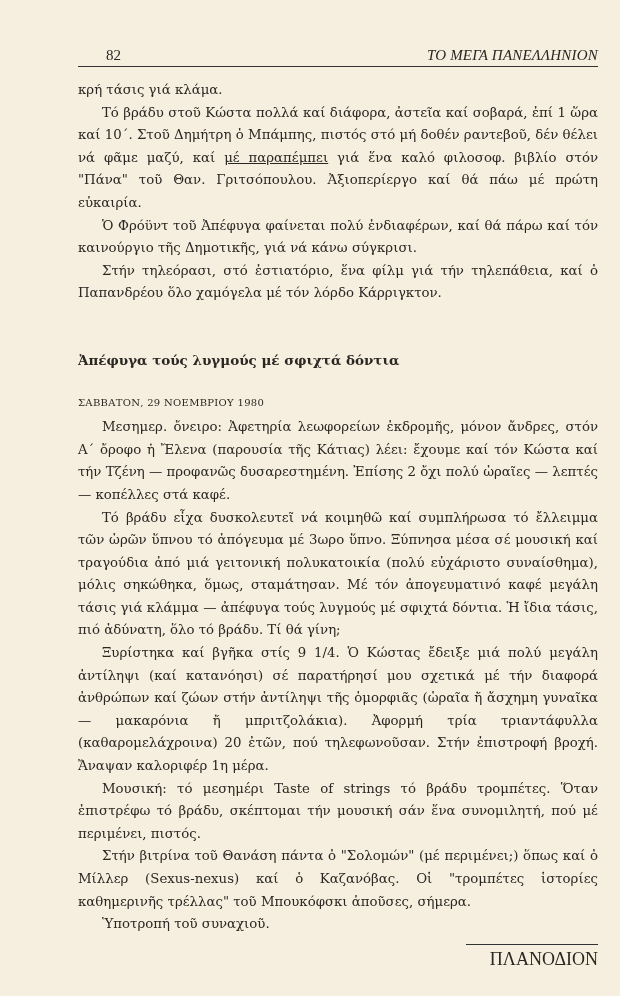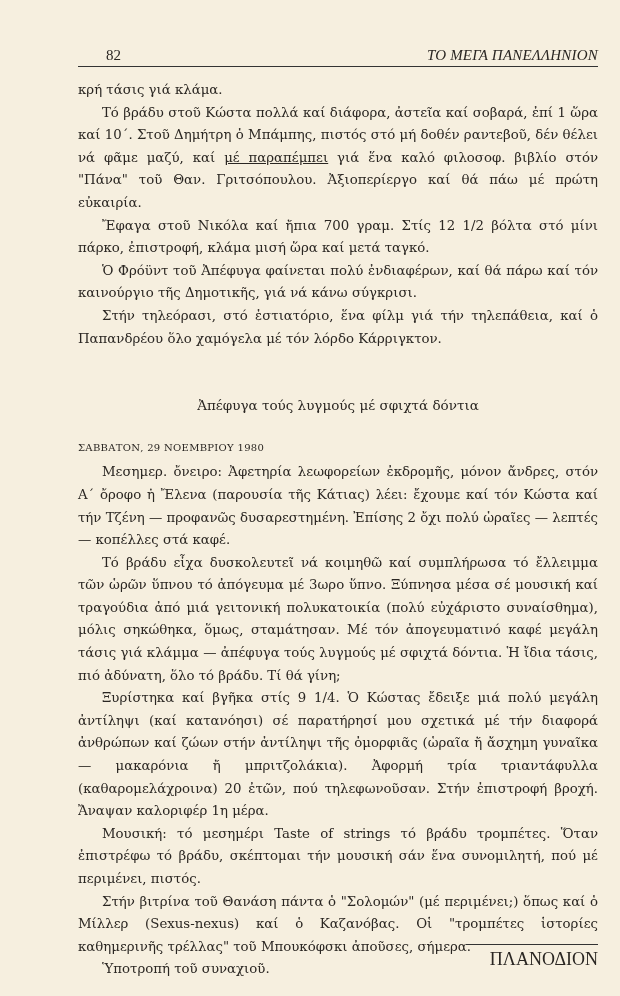--- a/index.html
+++ b/index.html
@@ -19,21 +19,21 @@
       padding-bottom: 2px;
       height: 24px;
     }
     .header .pnum { font-family: "Liberation Serif", serif; font-size: 15px; margin-left: 28px; }
     .header .title { font-family: "Liberation Serif", serif; font-style: italic; font-size: 15px; letter-spacing: 0.2px; }
     .body { margin-top: 12px; font-size: 13.3px; line-height: 22.6px; text-align: justify; }
     .body p { margin: 0; text-indent: 24px; }
     .body p.noindent { text-indent: 0; }
     .u { text-decoration: underline; }
     .section-title {
-      text-align: center; font-weight: normal; font-size: 13.5px;
+      text-align: left; font-weight: bold; font-size: 13.5px;
       margin-top: 44px; margin-bottom: 20px;
     }
     .dateline { font-size: 10px; letter-spacing: 0.3px; margin-bottom: 2px; }
     .footer {
       position: absolute; right: 22px; top: 944px;
       width: 132px; border-top: 1px solid #333; padding-top: 4px;
       text-align: right; font-family: "Liberation Serif", serif; font-size: 18px;
     }
   </style>
 </head>
@@ -41,21 +41,20 @@
 
 <div class="page">
   <div class="header">
     <span class="pnum">82</span>
     <span class="title">ΤΟ ΜΕΓΑ ΠΑΝΕΛΛΗΝΙΟΝ</span>
   </div>
 
   <div class="body">
     <p class="noindent">κρή τάσις γιά κλάμα.</p>
     <p><span>Τό βράδυ στοῦ Κώστα πολλά καί διάφορα, ἀστεῖα καί σοβαρά, ἐπί 1 ὥρα καί 10΄. Στοῦ Δημήτρη ὁ Μπάμπης, πιστός στό μή δοθέν ραντεβοῦ, δέν θέλει νά φᾶμε μαζύ, καί</span> <span class="u">μέ παραπέμπει</span> <span>γιά ἕνα καλό φιλοσοφ. βιβλίο στόν "Πάνα" τοῦ Θαν. Γριτσόπουλου. Ἀξιοπερίεργο καί θά πάω μέ πρώτη εὐκαιρία.</span></p>
-    <p>Ἔφαγα στοῦ Νικόλα καί ἤπια 700 γραμ. Στίς 12 1/2 βόλτα στό μίνι πάρκο, ἐπιστροφή, κλάμα μισή ὥρα καί μετά ταγκό.</p>
     <p>Ὁ Φρόϋντ τοῦ Ἀπέφυγα φαίνεται πολύ ἐνδιαφέρων, καί θά πάρω καί τόν καινούργιο τῆς Δημοτικῆς, γιά νά κάνω σύγκρισι.</p>
     <p>Στήν τηλεόρασι, στό ἑστιατόριο, ἕνα φίλμ γιά τήν τηλεπάθεια, καί ὁ Παπανδρέου ὅλο χαμόγελα μέ τόν λόρδο Κάρριγκτον.</p>
 
     <div class="section-title">Ἀπέφυγα τούς λυγμούς μέ σφιχτά δόντια</div>
     <div class="dateline">ΣΑΒΒΑΤΟΝ, 29 ΝΟΕΜΒΡΙΟΥ 1980</div>
 
     <p>Μεσημερ. ὄνειρο: Ἀφετηρία λεωφορείων ἐκδρομῆς, μόνον ἄνδρες, στόν Α΄ ὄροφο ἡ Ἔλενα (παρουσία τῆς Κάτιας) λέει: ἔχουμε καί τόν Κώστα καί τήν Τζένη — προφανῶς δυσαρεστημένη. Ἐπίσης 2 ὄχι πολύ ὡραῖες — λεπτές — κοπέλλες στά καφέ.</p>
     <p>Τό βράδυ εἶχα δυσκολευτεῖ νά κοιμηθῶ καί συμπλήρωσα τό ἔλλειμμα τῶν ὡρῶν ὕπνου τό ἀπόγευμα μέ 3ωρο ὕπνο. Ξύπνησα μέσα σέ μουσική καί τραγούδια ἀπό μιά γειτονική πολυκατοικία (πολύ εὐχάριστο συναίσθημα), μόλις σηκώθηκα, ὅμως, σταμάτησαν. Μέ τόν ἀπογευματινό καφέ μεγάλη τάσις γιά κλάμμα — ἀπέφυγα τούς λυγμούς μέ σφιχτά δόντια. Ἡ ἴδια τάσις, πιό ἀδύνατη, ὅλο τό βράδυ. Τί θά γίνη;</p>
     <p>Ξυρίστηκα καί βγῆκα στίς 9 1/4. Ὁ Κώστας ἔδειξε μιά πολύ μεγάλη ἀντίληψι (καί κατανόησι) σέ παρατήρησί μου σχετικά μέ τήν διαφορά ἀνθρώπων καί ζώων στήν ἀντίληψι τῆς ὀμορφιᾶς (ὡραῖα ἤ ἄσχημη γυναῖκα — μακαρόνια ἤ μπριτζολάκια). Ἀφορμή τρία τριαντάφυλλα (καθαρομελάχροινα) 20 ἐτῶν, πού τηλεφωνοῦσαν. Στήν ἐπιστροφή βροχή. Ἄναψαν καλοριφέρ 1η μέρα.</p>
     <p>Μουσική: τό μεσημέρι Taste of strings τό βράδυ τρομπέτες. Ὅταν ἐπιστρέφω τό βράδυ, σκέπτομαι τήν μουσική σάν ἕνα συνομιλητή, πού μέ περιμένει, πιστός.</p>

